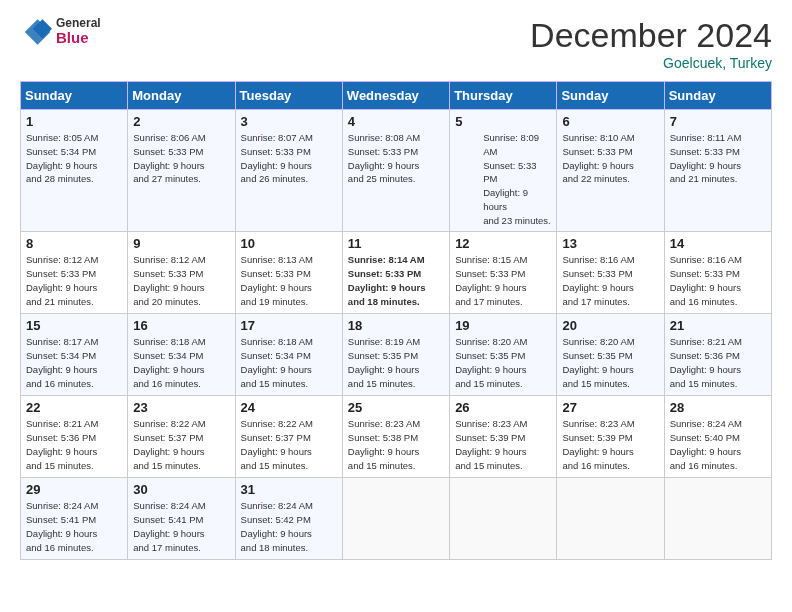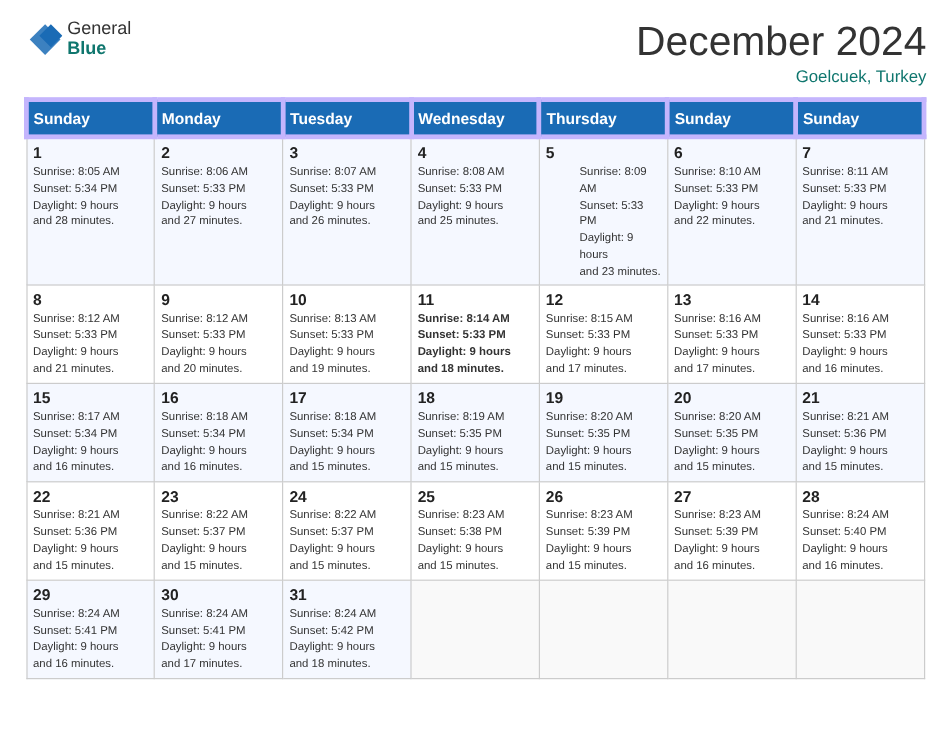--- a/index.html
+++ b/index.html
@@ -48,21 +48,21 @@
       border-collapse: collapse;
       table-layout: fixed;
     }
     .calendar thead tr th {
       background: #1a6bb5;
       color: #fff;
       font-size: 13px;
       font-weight: bold;
       padding: 6px 4px;
       text-align: left;
-      border: 4px solid #c4b5fd;
+      border: 1px solid #c4b5fd;
     }
     .calendar tbody tr td {
       border: 1px solid #ccc;
       vertical-align: top;
       padding: 4px 5px;
       font-size: 10px;
       color: #333;
       background: #fff;
       height: 82px;
     }
@@ -92,24 +92,24 @@
 <body>
 
 <div class="page">
   <div class="header">
     <div class="logo">
       <svg class="logo-icon" viewBox="0 0 40 40">
         <polygon points="22,4 38,20 22,36 6,20" fill="#1a6bb5" opacity="0.85"></polygon>
         <polygon points="28,4 40,16 28,28 16,16" fill="#1a6bb5"></polygon>
       </svg>
       <div>
-        <div style="font-size:15px;font-weight:normal;color:#333;line-height:1.1">
+        <div style="font-size:12px;font-weight:bold;color:#333;line-height:1.1">
           <span style="color:#333">General</span>
         </div>
-        <div style="font-size:15px;font-weight:bold;color:#0f766e;line-height:1.1">Blue</div>
+        <div style="font-size:15px;font-weight:bold;color:#be185d;line-height:1.1">Blue</div>
       </div>
     </div>
     <div class="title-area">
       <div class="month-title">December 2024</div>
       <div class="subtitle">Goelcuek, Turkey</div>
     </div>
   </div>
 
   <table class="calendar">
     <thead>

